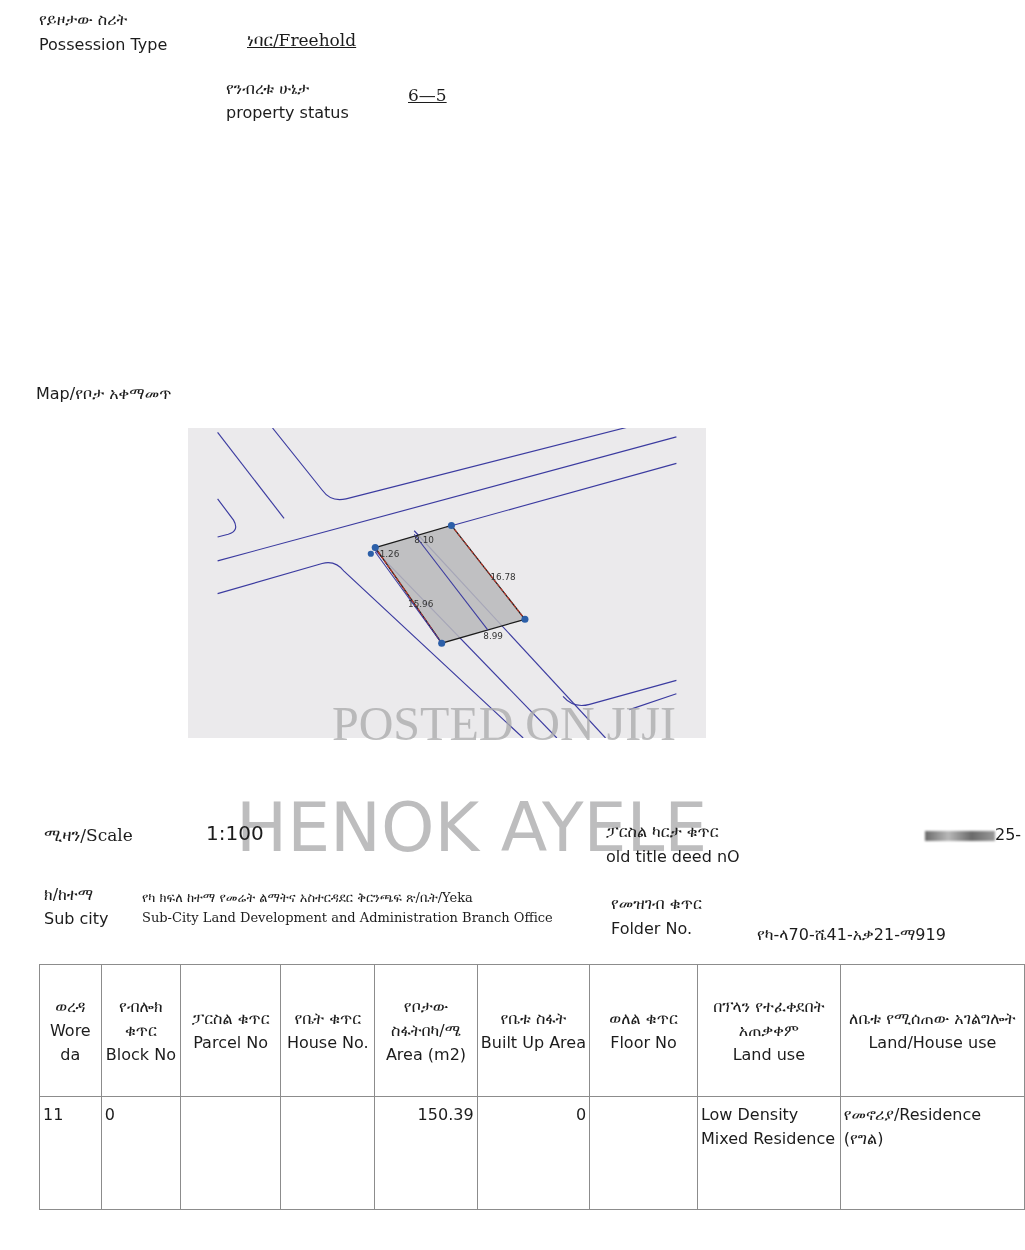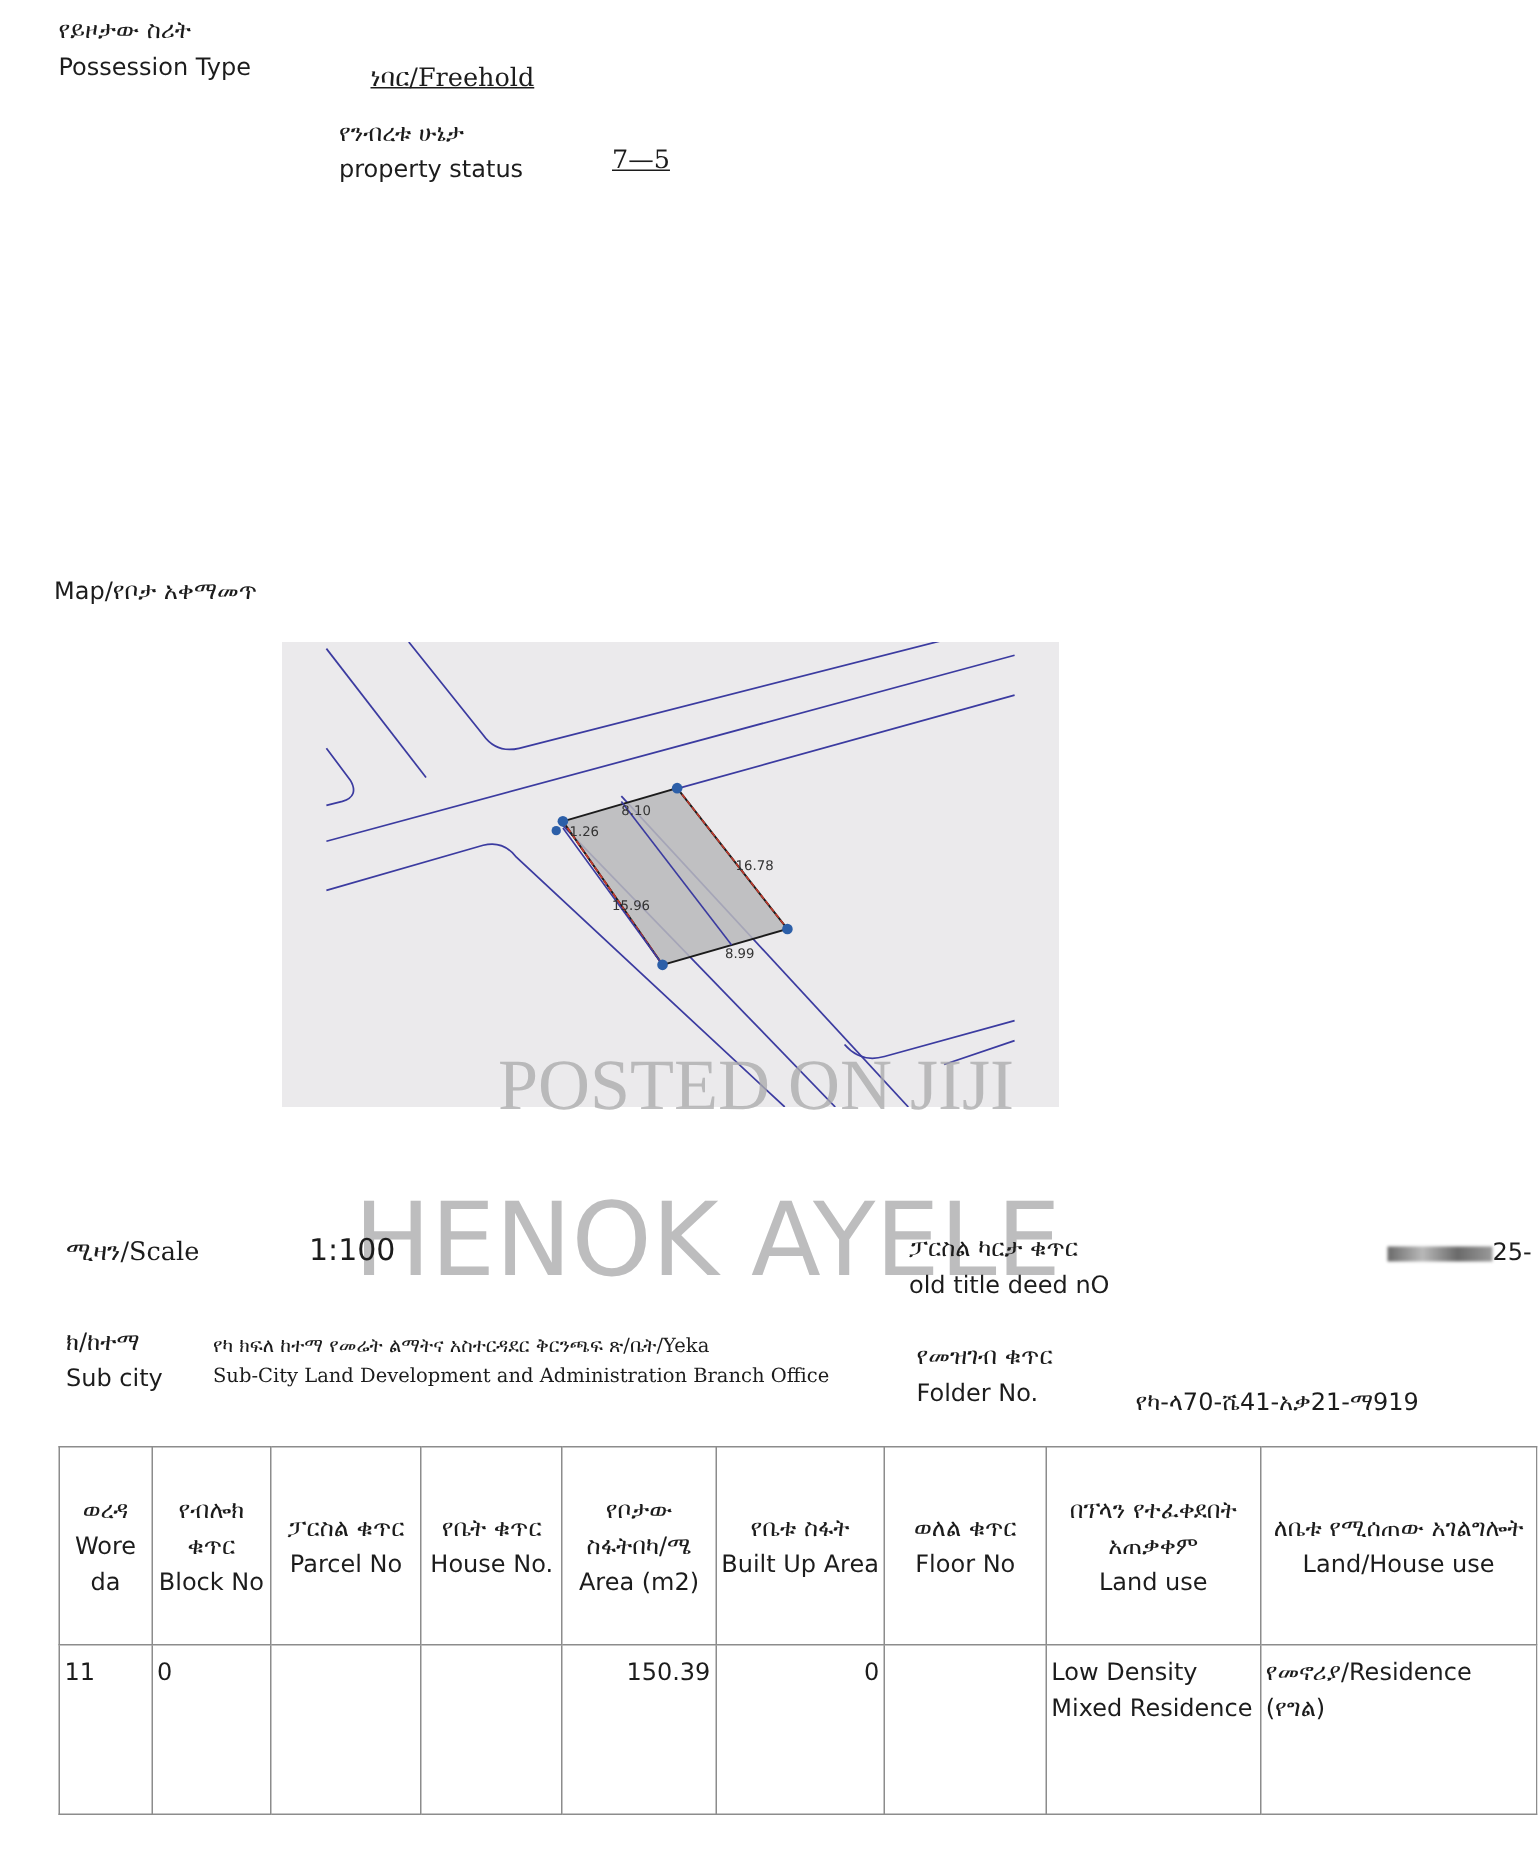--- a/index.html
+++ b/index.html
@@ -1,41 +1,41 @@
 <!DOCTYPE html>
 <html><head>
 <meta charset="utf-8">
 <style>
   html, body { margin: 0; padding: 0; background: #ffffff; }
   body { width: 1025px; height: 1250px; position: relative; overflow: hidden;
          font-family: "DejaVu Sans", "Liberation Sans", sans-serif; color: #1c1c1c; }
   .abs { position: absolute; }
   .lbl { font-size: 16px; line-height: 24px; white-space: nowrap; }
   .serif { font-family: "DejaVu Serif", "Liberation Serif", serif; }
-  .uval { font-family: "DejaVu Serif", "Liberation Serif", serif; font-size: 17px; text-decoration: underline; white-space: nowrap; margin-top: 12px; }
+  .uval { font-family: "DejaVu Serif", "Liberation Serif", serif; font-size: 17px; text-decoration: underline; white-space: nowrap; }
   .map { left: 188px; top: 428px; width: 518px; height: 310px; background: #ebeaec; overflow: hidden; }
   .map svg { width: 100%; height: 100%; display: block; }
   .wm { color: rgba(170,170,172,0.78); white-space: nowrap; pointer-events: none; }
   table.grid { border-collapse: collapse; position: absolute; left: 39px; top: 964px; table-layout: fixed; }
   table.grid td, table.grid th { border: 1px solid #8c8c8c; font-weight: normal; font-size: 16px; line-height: 24px; padding: 0 3px; }
   table.grid th { height: 131px; text-align: center; vertical-align: middle; }
   table.grid td { height: 106px; vertical-align: top; padding-top: 6px; }
   .r { text-align: right; margin-top: 44px; }
   .hl { display: block; }
 </style>
 </head>
 <body>
 
 <div class="abs lbl" style="left:39px; top:8px;">የይዞታው ስሪት</div>
 <div class="abs lbl" style="left:39px; top:33px;">Possession Type</div>
 <div class="abs uval" style="left:247px; top:30px;">ነባር/Freehold</div>
 
 <div class="abs lbl" style="left:226px; top:77px;">የንብረቱ ሁኔታ</div>
 <div class="abs lbl" style="left:226px; top:101px;">property status</div>
-<div class="abs uval" style="left:408px; top:85px;">7—5</div>
+<div class="abs uval" style="left:408px; top:85px;">6—5</div>
 
 <div class="abs lbl" style="left:36px; top:382px;">Map/የቦታ አቀማመጥ</div>
 
 <div class="abs map">
   <svg viewBox="0 0 518 350" xmlns="http://www.w3.org/2000/svg">
     <g fill="none" stroke="#3b3ba0" stroke-width="1.3">
 
       <path d="M0 5 L75 102"></path>
       <path d="M62 0 L118 70 Q128 84 145 80 L518 -15"></path>
       <path d="M0 80 L18 104 Q25 116 12 120 L0 123"></path>

